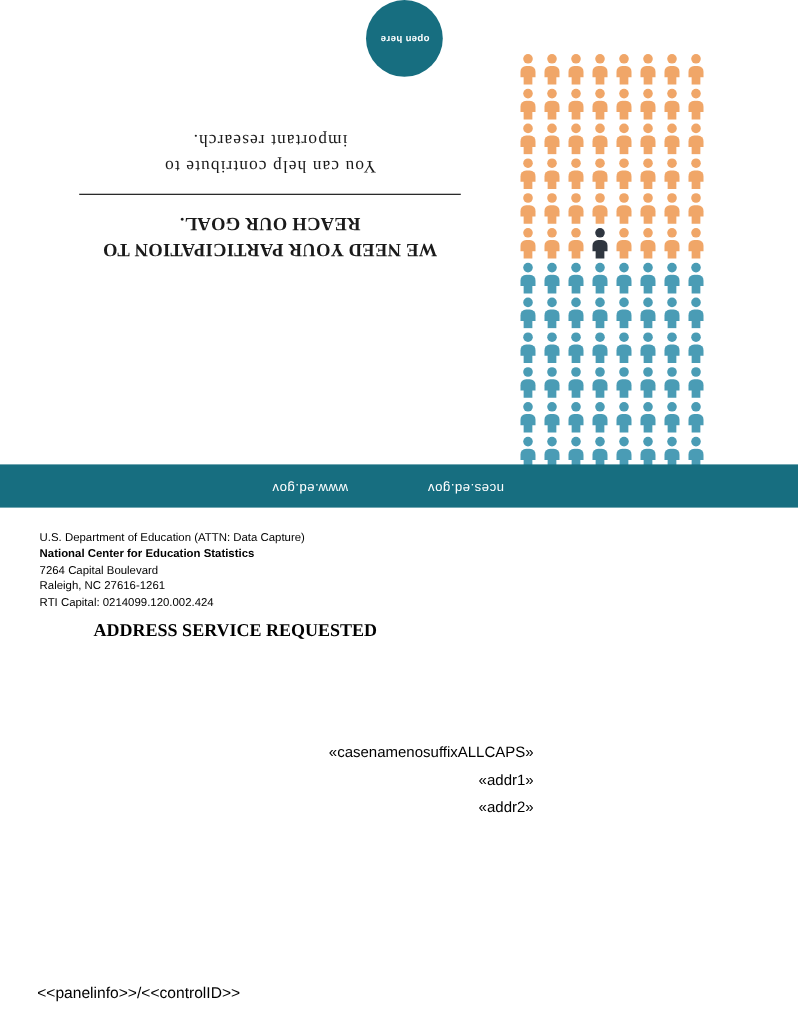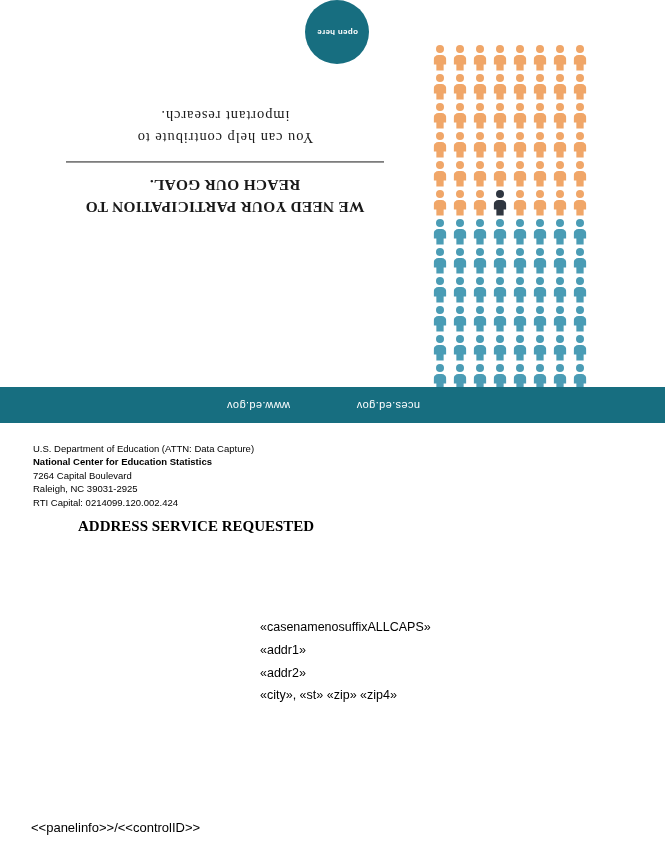--- a/index.html
+++ b/index.html
@@ -161,26 +161,27 @@
     top: 518px;
     font-size: 15px;
     font-weight: bold;
     color: #000000;
     font-family: Liberation Serif, serif;
   }
 
   
   .recipient-block {
     position: absolute;
-    left: 260px;
+    left: 274px;
     top: 616px;
     font-size: 12.5px;
     line-height: 1.82;
     color: #000000;
     font-family: "Liberation Sans", sans-serif;
+    text-align: right;
   }
 
   
   .panel-info {
     position: absolute;
     left: 31px;
     top: 820px;
     font-size: 13px;
     color: #000000;
     font-family: "Liberation Sans", sans-serif;
@@ -594,27 +595,26 @@
     <div class="url-band-inner">
       <span class="url-item first">nces.ed.gov</span>
       <span class="url-item second">www.ed.gov</span>
     </div>
   </div>
 
   <div class="return-address">
     <div class="line">U.S. Department of Education (ATTN: Data Capture)</div>
     <div class="line bold">National Center for Education Statistics</div>
     <div class="line">7264 Capital Boulevard</div>
-    <div class="line">Raleigh, NC 39031-2925</div>
+    <div class="line">Raleigh, NC 27616-1261</div>
     <div class="line">RTI Capital: 0214099.120.002.424</div>
   </div>
   <div class="address-service">ADDRESS SERVICE REQUESTED</div>
 
   <div class="recipient-block">
     <div>«casenamenosuffixALLCAPS»</div>
     <div>«addr1»</div>
     <div>«addr2»</div>
-    <div>«city», «st» «zip» «zip4»</div>
   </div>
 
   <div class="panel-info">&lt;&lt;panelinfo&gt;&gt;/&lt;&lt;controlID&gt;&gt;</div>
 
 </div>
 
 </body></html>

